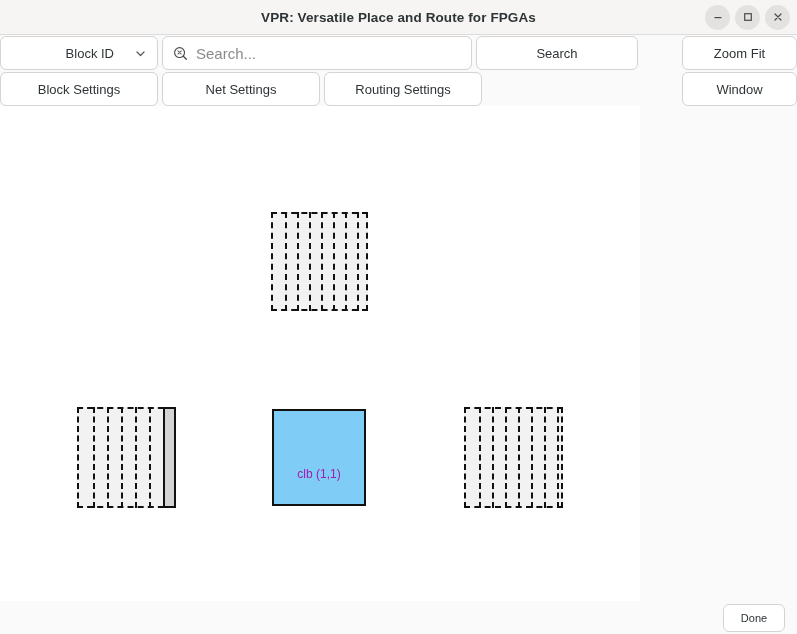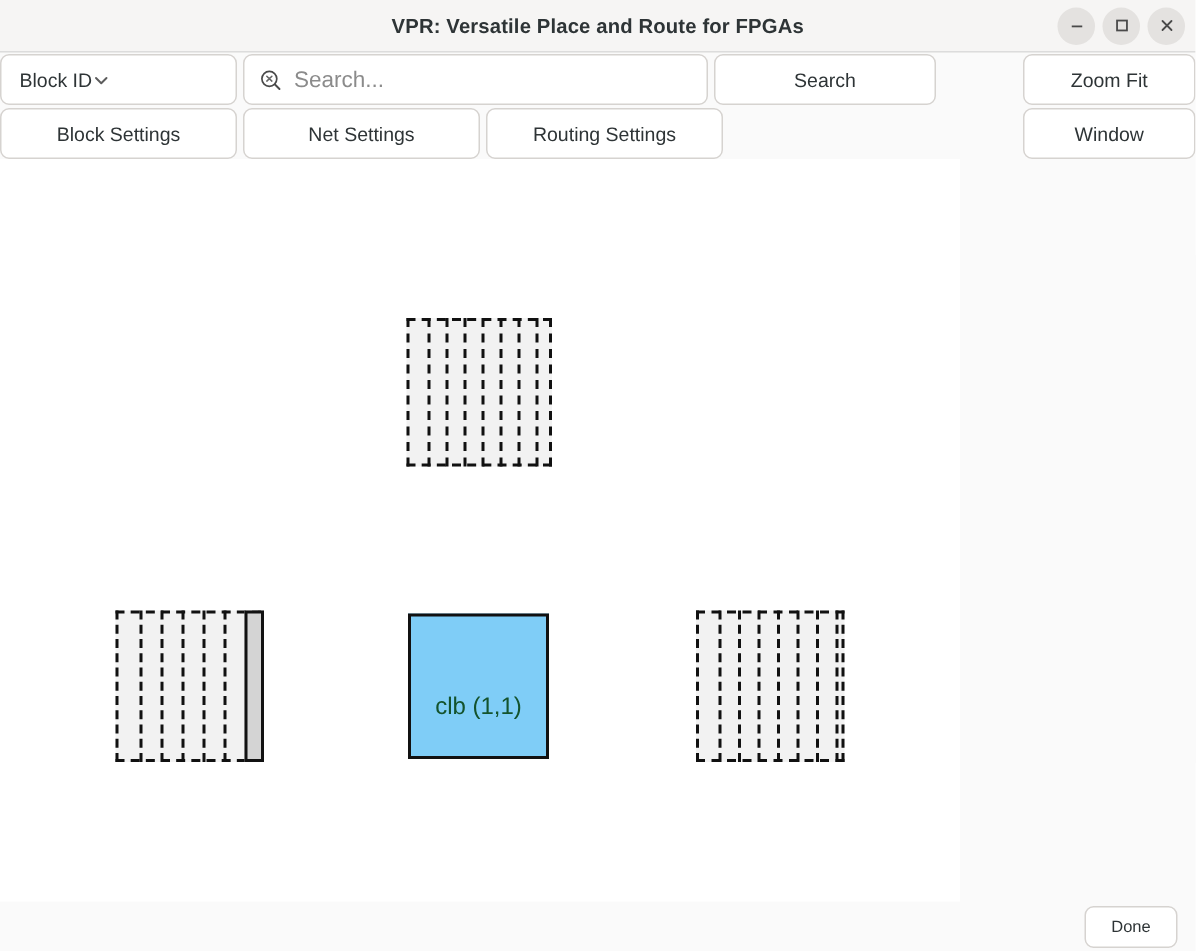--- a/index.html
+++ b/index.html
@@ -90,22 +90,23 @@
     font-size: 13px;
     color: #2e3436;
     cursor: pointer;
     box-sizing: border-box;
     white-space: nowrap;
     overflow: hidden;
   }
 
   .combo {
     width: 158px;
-    justify-content: flex-start;
+    justify-content: flex-end;
     padding: 0 10px 0 12px;
+    gap: 20px;
   }
   .combo .combo-label { font-size: 13px; color: #2e3436; }
   .chev { color: #5c5c5c; display: flex; align-items: center; }
 
   .searchbox {
     width: 310px;
     justify-content: flex-start;
     padding: 0 10px;
     gap: 8px;
     cursor: text;
@@ -116,21 +117,21 @@
     outline: 0;
     background: transparent;
     font-family: "Liberation Sans", sans-serif;
     font-size: 15px;
     color: #2e3436;
     width: 100%;
     padding: 0;
   }
   .search-input::placeholder { color: #8b8b8b; opacity: 1; }
 
-  .btn-search { width: 148px; }
+  .btn-search { width: 162px; }
   .btn-zoomfit { width: 115px; margin-left: 14px; }
   .btn-window  { width: 115px; }
 
   .btn-blocksettings { width: 158px; }
   .btn-netsettings   { width: 158px; }
   .btn-routingopts   { width: 158px; }
   .btn-misc          { width: 162px; }
 
   .tb-spacer { flex: 1 1 auto; }
 
@@ -178,22 +179,22 @@
   .clb {
     position: absolute;
     box-sizing: border-box;
     background: #7fcdf7;
     border: 2px solid #111111;
     display: flex;
     align-items: flex-end;
     justify-content: center;
   }
   .clb-label {
-    font-size: 16px;
-    color: #14532d;
+    font-size: 12px;
+    color: #a21caf;
     padding-bottom: 23px;
     font-family: "Liberation Sans", sans-serif;
   }
 
   
   .bottombar {
     flex: 0 0 33px;
     height: 33px;
     background: #fafafa;
     display: flex;

